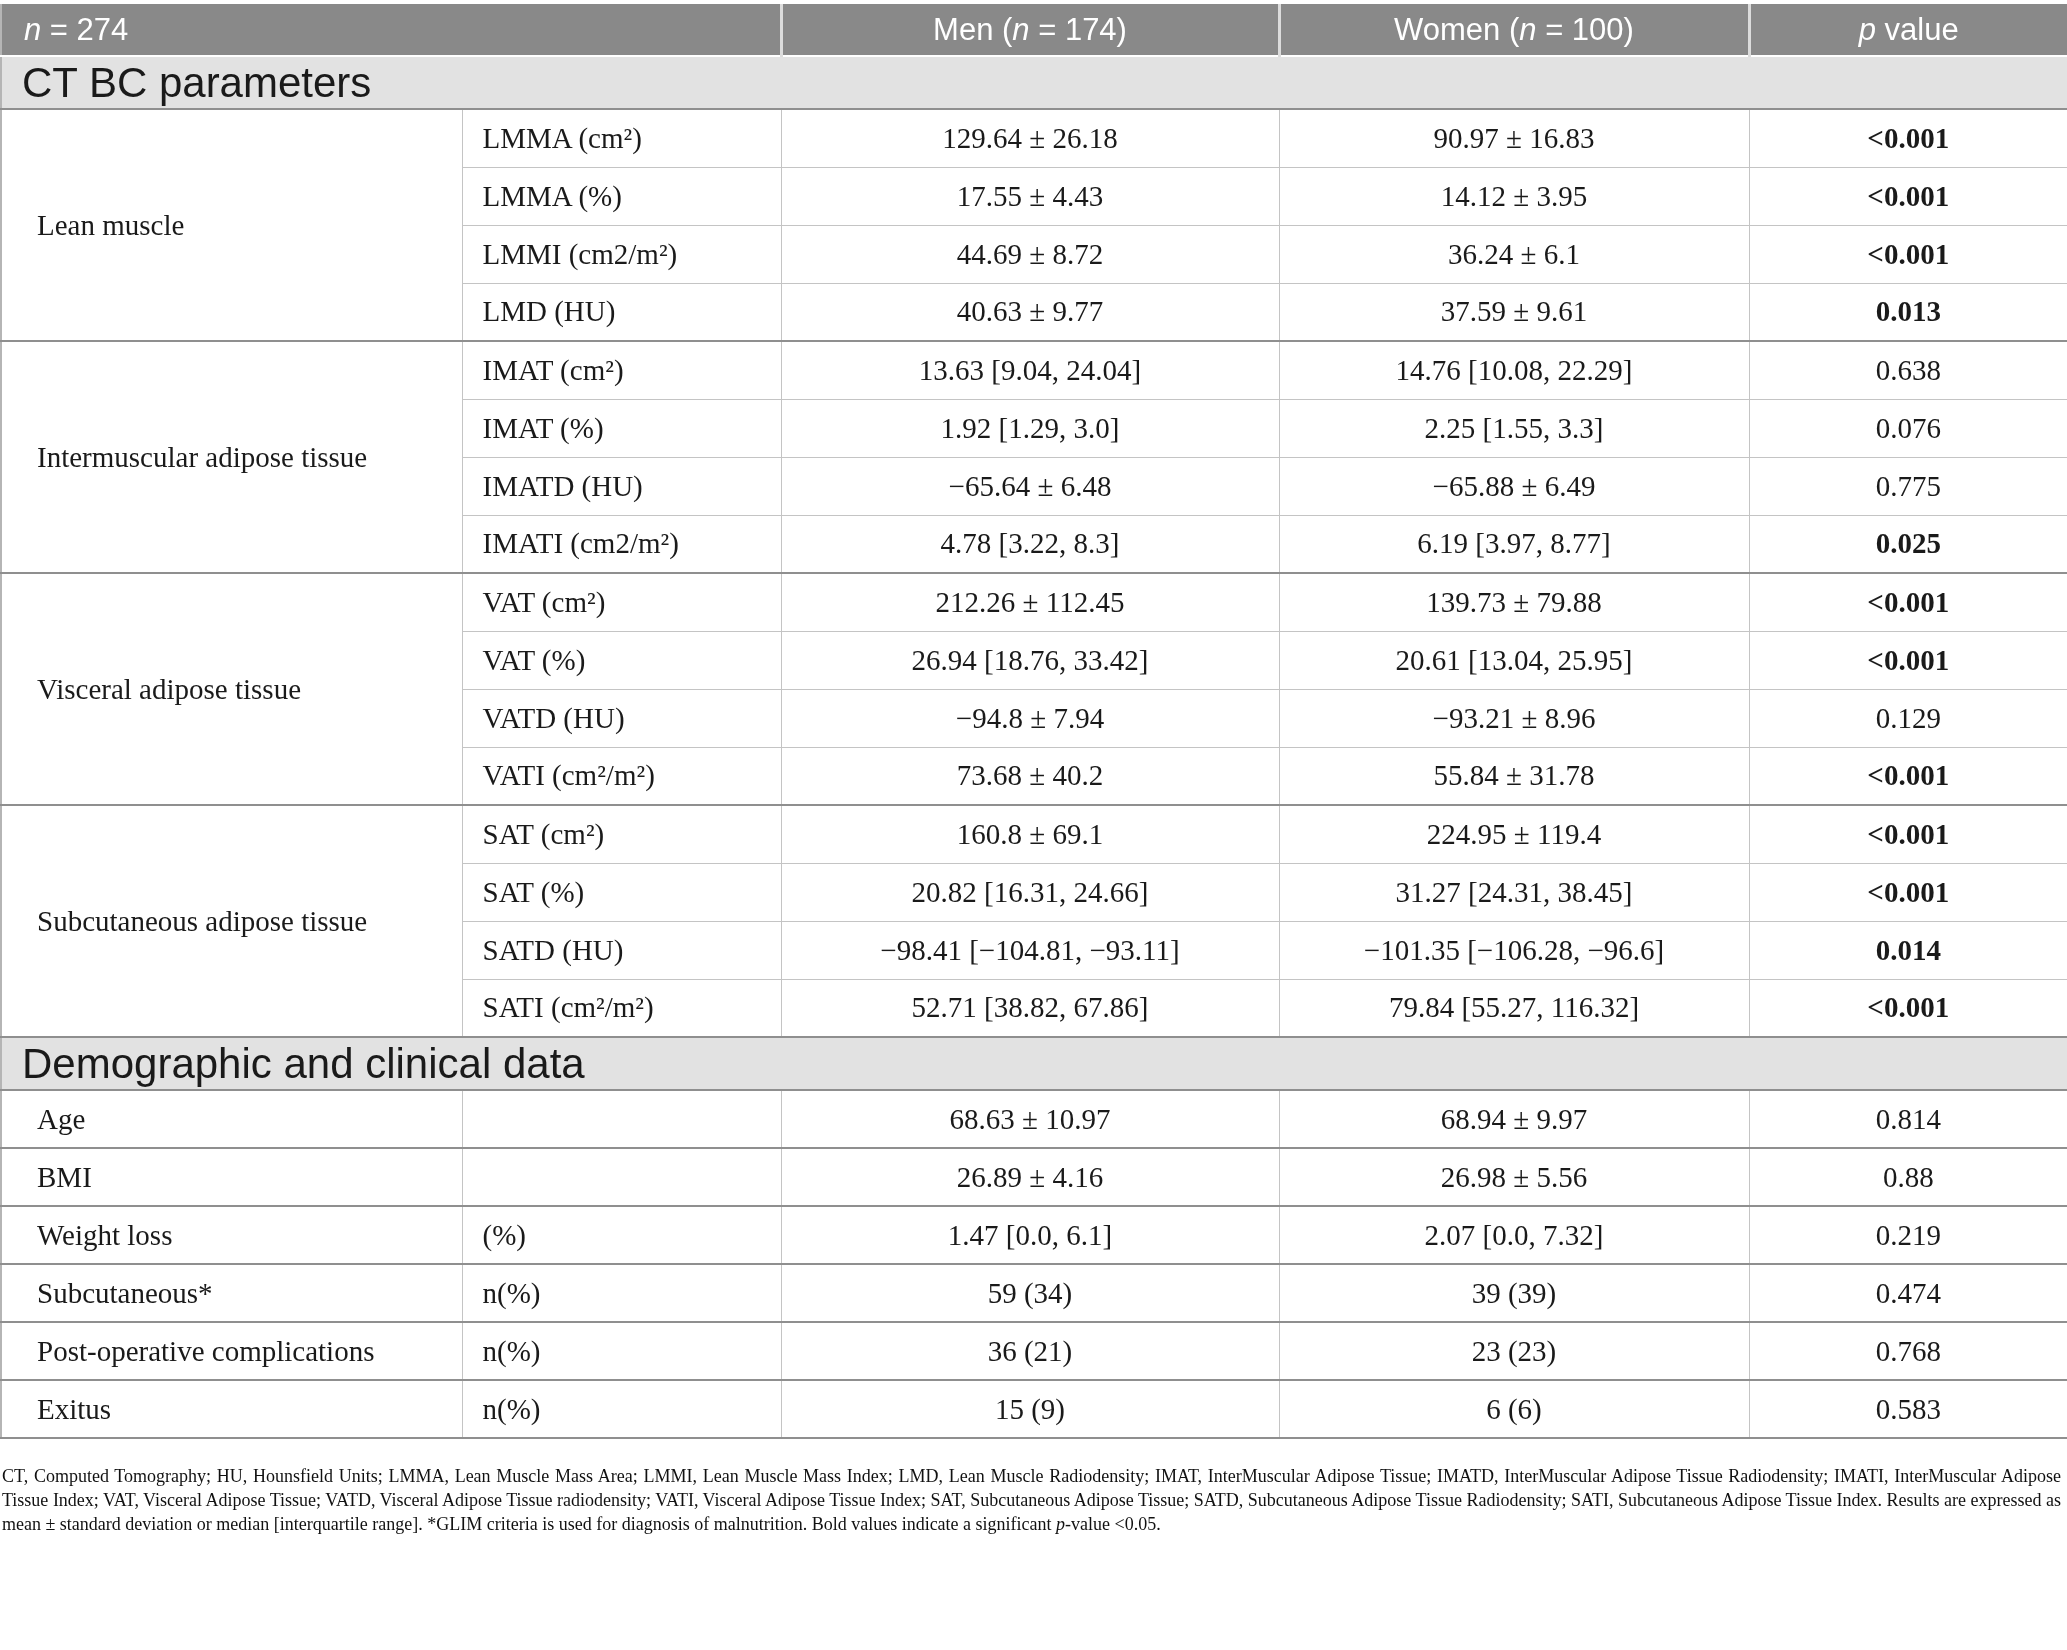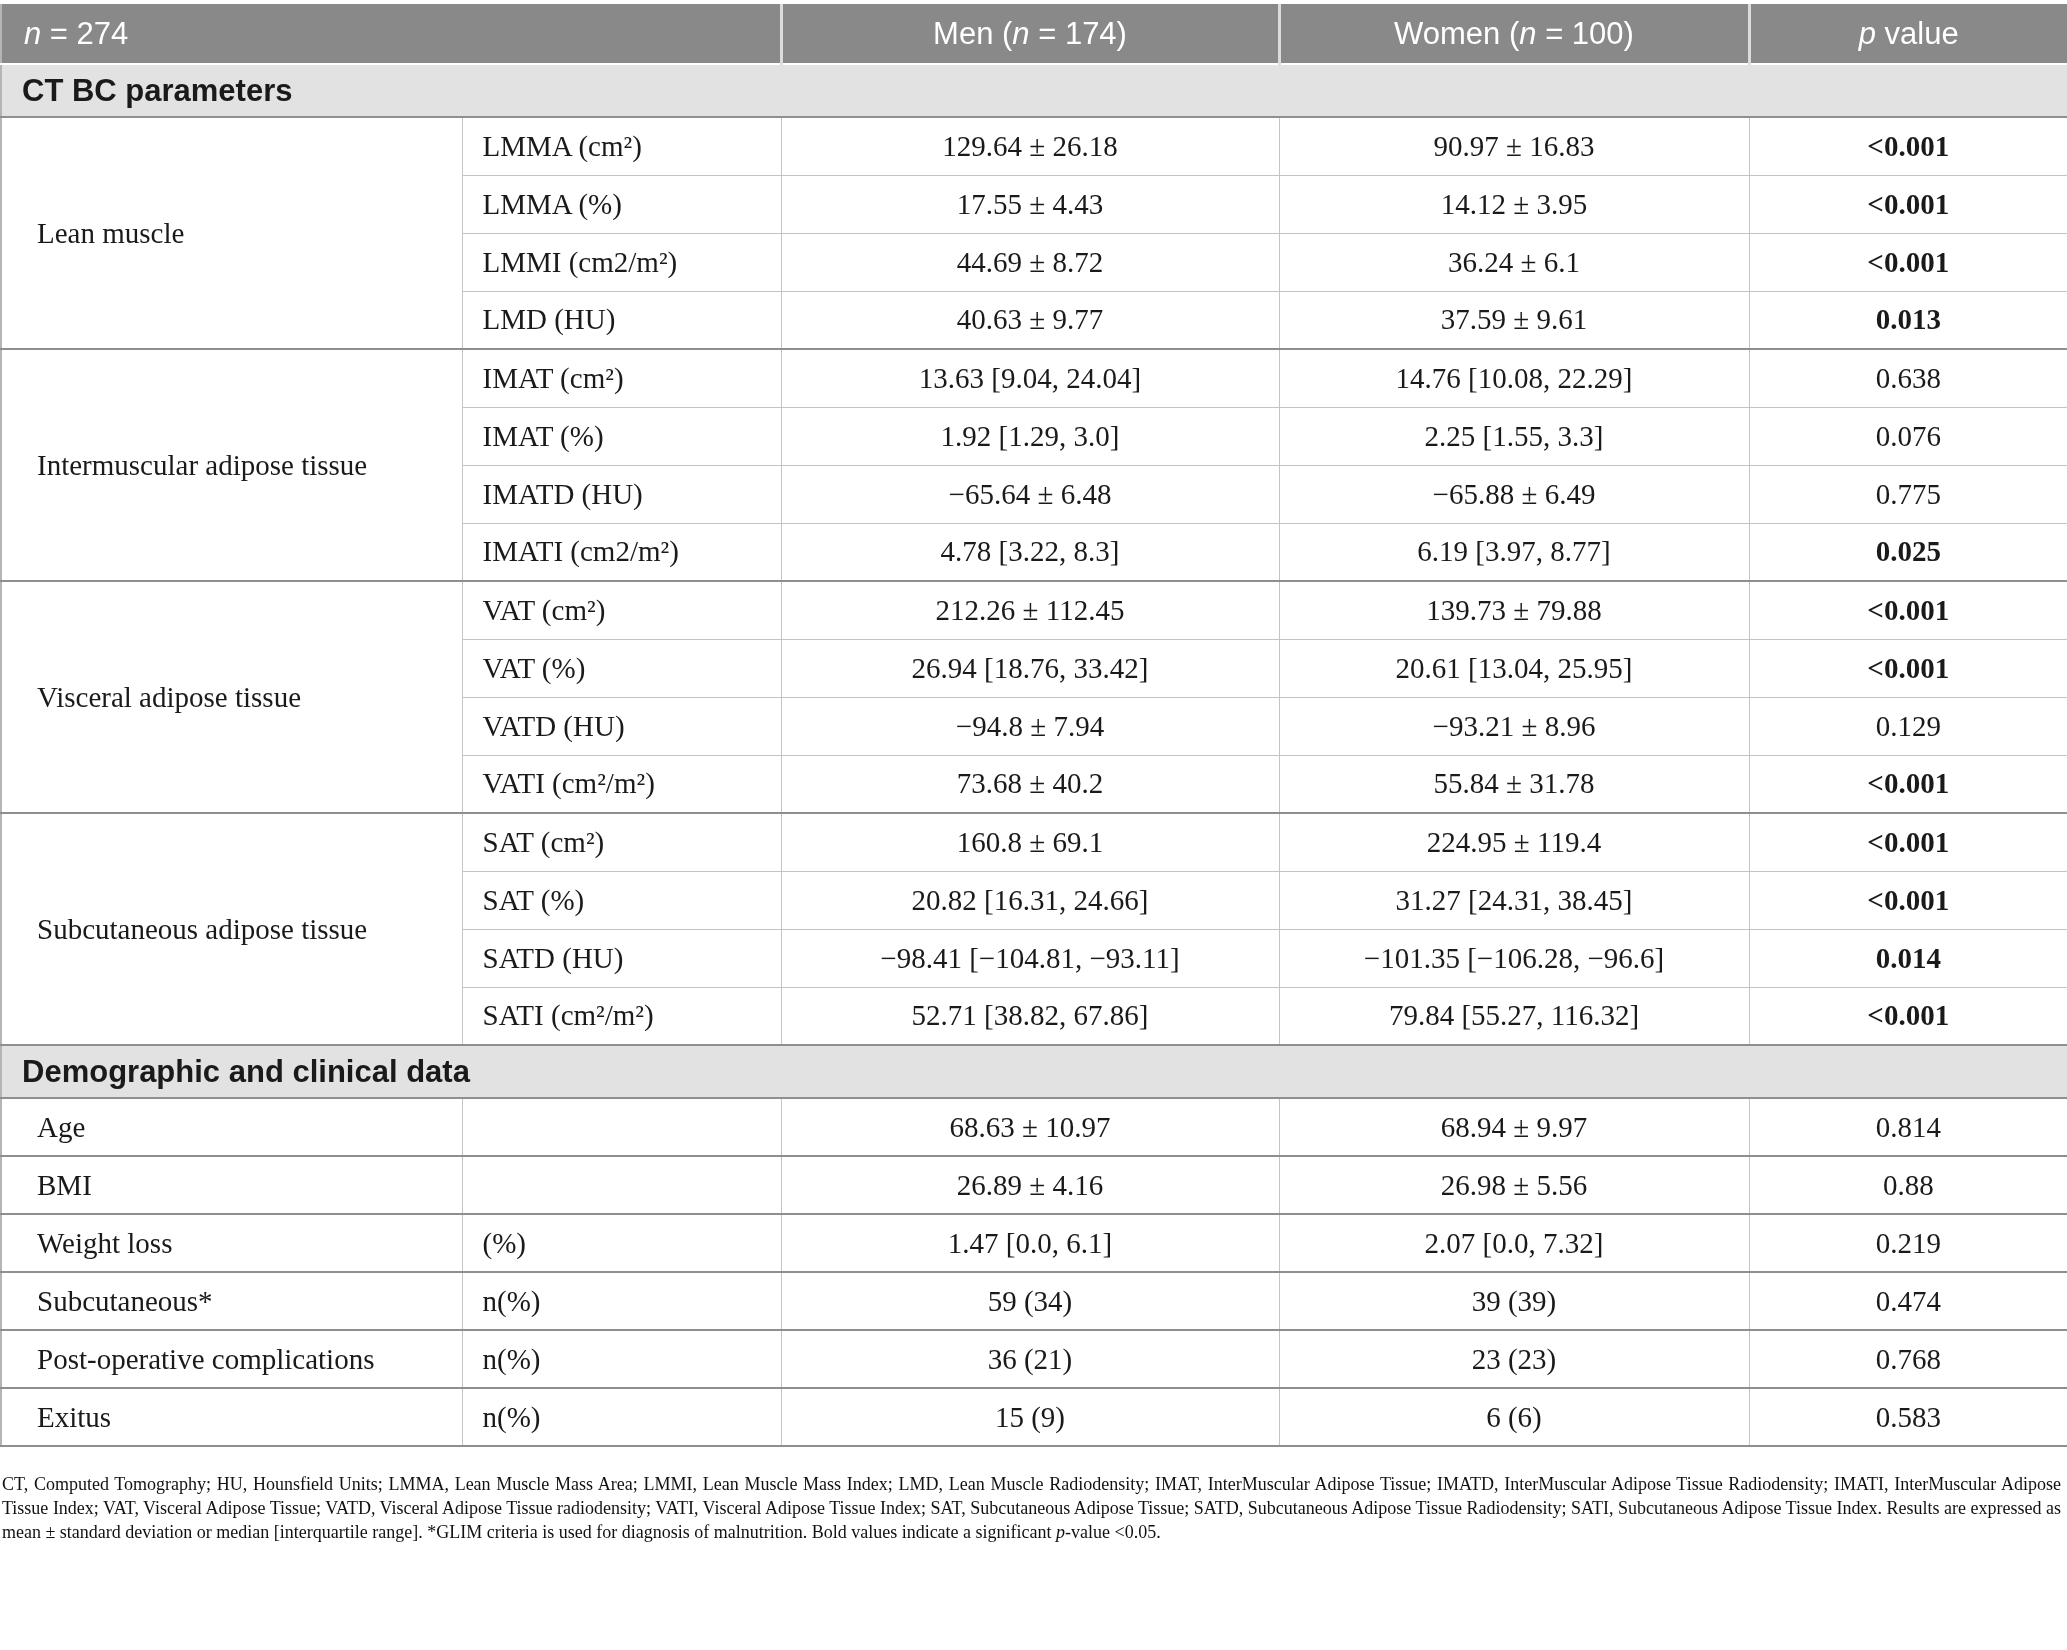--- a/index.html
+++ b/index.html
@@ -30,33 +30,33 @@
   col.c-men{width:498px;}
   col.c-women{width:470px;}
   col.c-p{width:319px;}
 
   thead th{
     background:var(--header-bg);
     color:#ffffff;
     font-family:"Liberation Sans","DejaVu Sans",sans-serif;
     font-weight:400;
     font-size:31px;
-    height:60px;
+    height:52px;
     vertical-align:middle;
     border-bottom:2px solid #ffffff;
     padding:0;
   }
   thead th.h-left{text-align:left;padding-left:22px;}
   thead th.h-center{text-align:center;border-left:3px solid #dcdcdc;}
 
   tr.section-row td{
     background:var(--section-bg);
     font-family:"Liberation Sans","DejaVu Sans",sans-serif;
-    font-weight:700;
-    font-size:31px;
+    font-weight:400;
+    font-size:42px;
     height:53px;
     vertical-align:middle;
     text-align:left;
     padding-left:20px;
     border-top:2px solid var(--border-dark);
     border-bottom:2px solid var(--border-dark);
   }
   tbody td{
     border:1px solid var(--border-light);
     font-size:29px;

